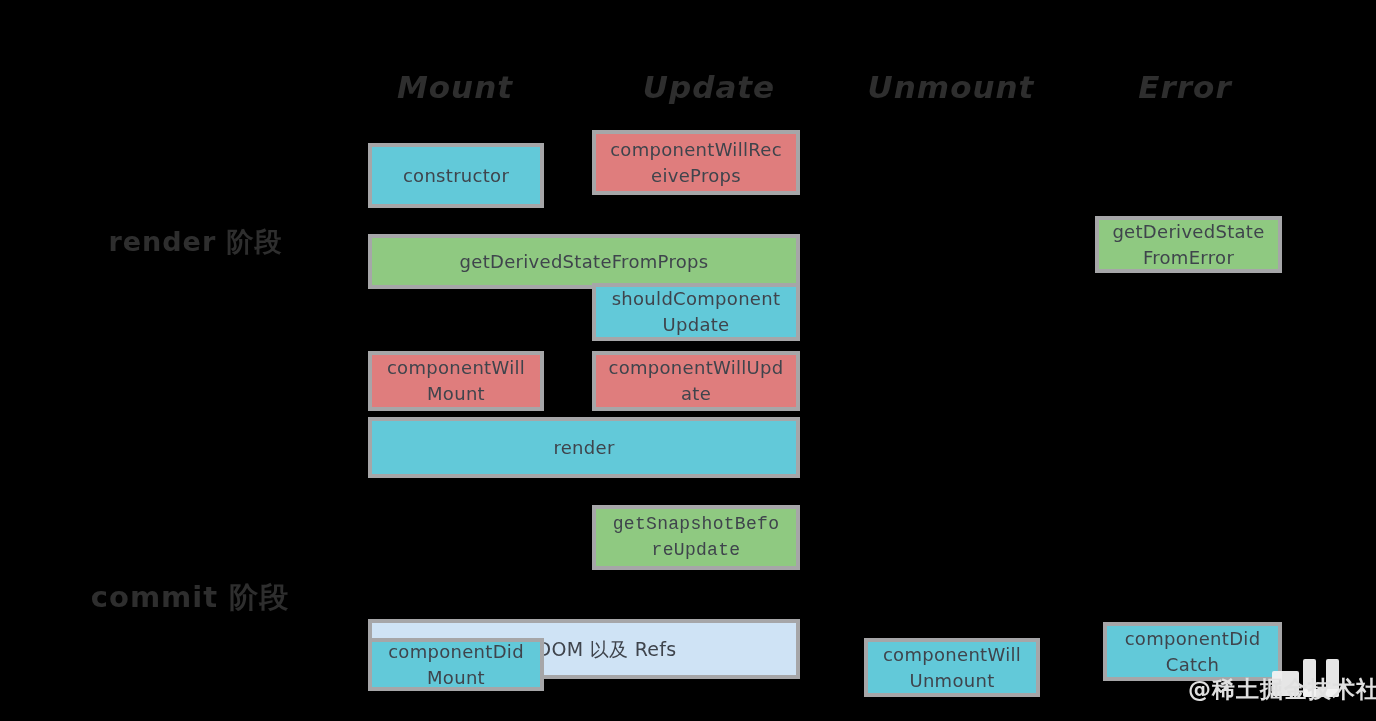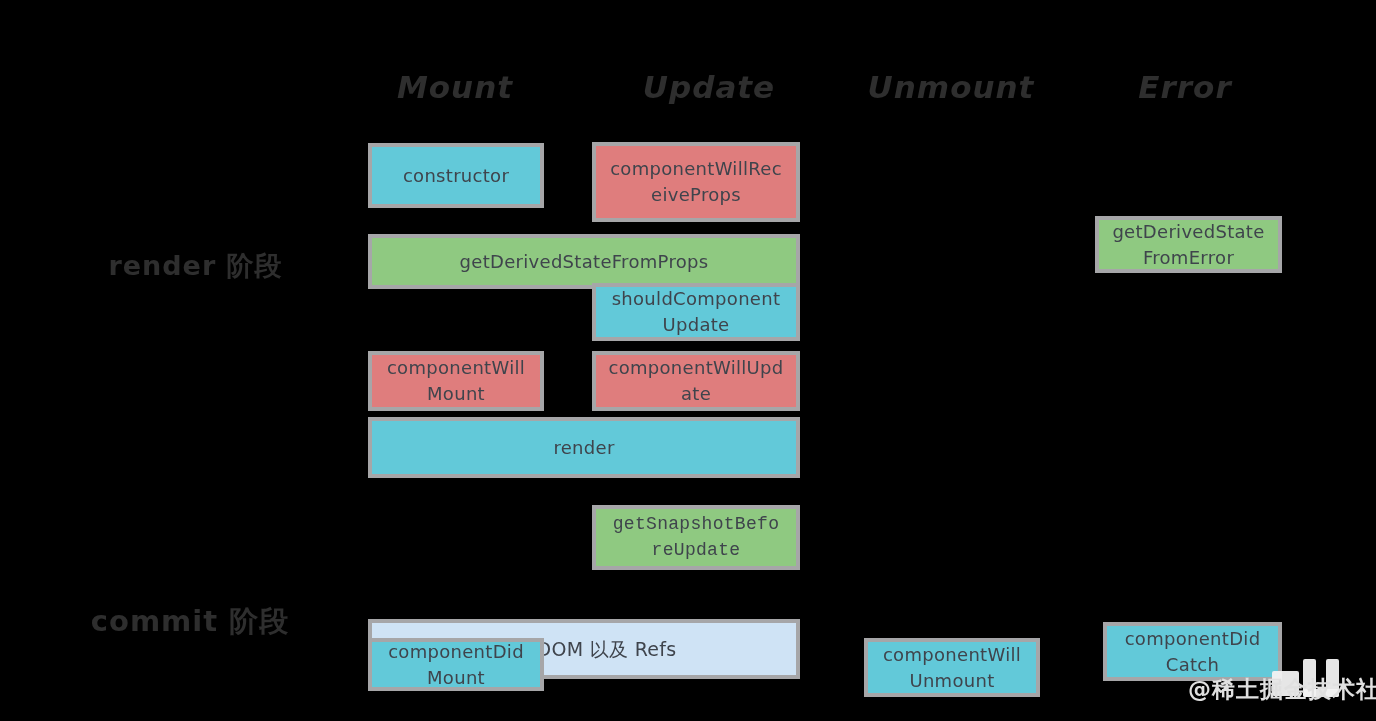--- a/index.html
+++ b/index.html
@@ -33,21 +33,20 @@
   .h-update  { left: 599px; }
   .h-unmount { left: 841px; }
   .h-error   { left: 1075px; }
   
   .phase-label {
     position: absolute;
     font-weight: 700;
     letter-spacing: 1px;
     color: var(--c-heading_text, #2e2e2e);
     text-align: center;
-    margin-top: 24px;
   }
   .p-render { left: 93px;  top: 224px; width: 205px; font-size: 27px; }
   .p-commit { left: 80px;  top: 578px; width: 220px; font-size: 29px; }
   
   .box {
     position: absolute;
     box-sizing: border-box;
     border: 4px solid var(--c-border, #a6a6a8);
     display: flex;
     align-items: center;
@@ -59,21 +58,21 @@
     letter-spacing: 0.3px;
     color: var(--c-box_text, #3f444c);
     word-break: break-all;
   }
   .cyan      { background: var(--c-cyan, #62c9d9); }
   .red       { background: var(--c-red, #df7d7d); }
   .green     { background: var(--c-green, #8fc981); }
   .lightblue { background: var(--c-lightblue, #cfe3f5); font-size: 19px; margin-top: 43px; }
 
   .b-constructor { left: 368px;  top: 143px; width: 176px; height: 65px; }
-  .b-cwrp        { left: 592px;  top: 142px; width: 208px; height: 80px; }
+  .b-cwrp        { left: 592px;  top: 130px; width: 208px; height: 65px; }
   .b-gdsfp       { left: 368px;  top: 216px; width: 432px; height: 55px; margin-top: 18px; }
   .b-gdsfe       { left: 1095px; top: 216px; width: 187px; height: 57px; }
   .b-scu         { left: 592px;  top: 283px; width: 208px; height: 58px; }
   .b-cwm         { left: 368px;  top: 351px; width: 176px; height: 60px; }
   .b-cwu         { left: 592px;  top: 351px; width: 208px; height: 60px; }
   .b-render      { left: 368px;  top: 417px; width: 432px; height: 61px; }
   .b-gsbu        { left: 592px;  top: 505px; width: 208px; height: 65px; font-family: Liberation Mono, monospace; }
   .b-dom         { left: 368px;  top: 576px; width: 432px; height: 60px; }
   .b-cdm         { left: 368px;  top: 638px; width: 176px; height: 53px; }
   .b-cdu         { left: 592px;  top: 638px; width: 208px; height: 59px; }

